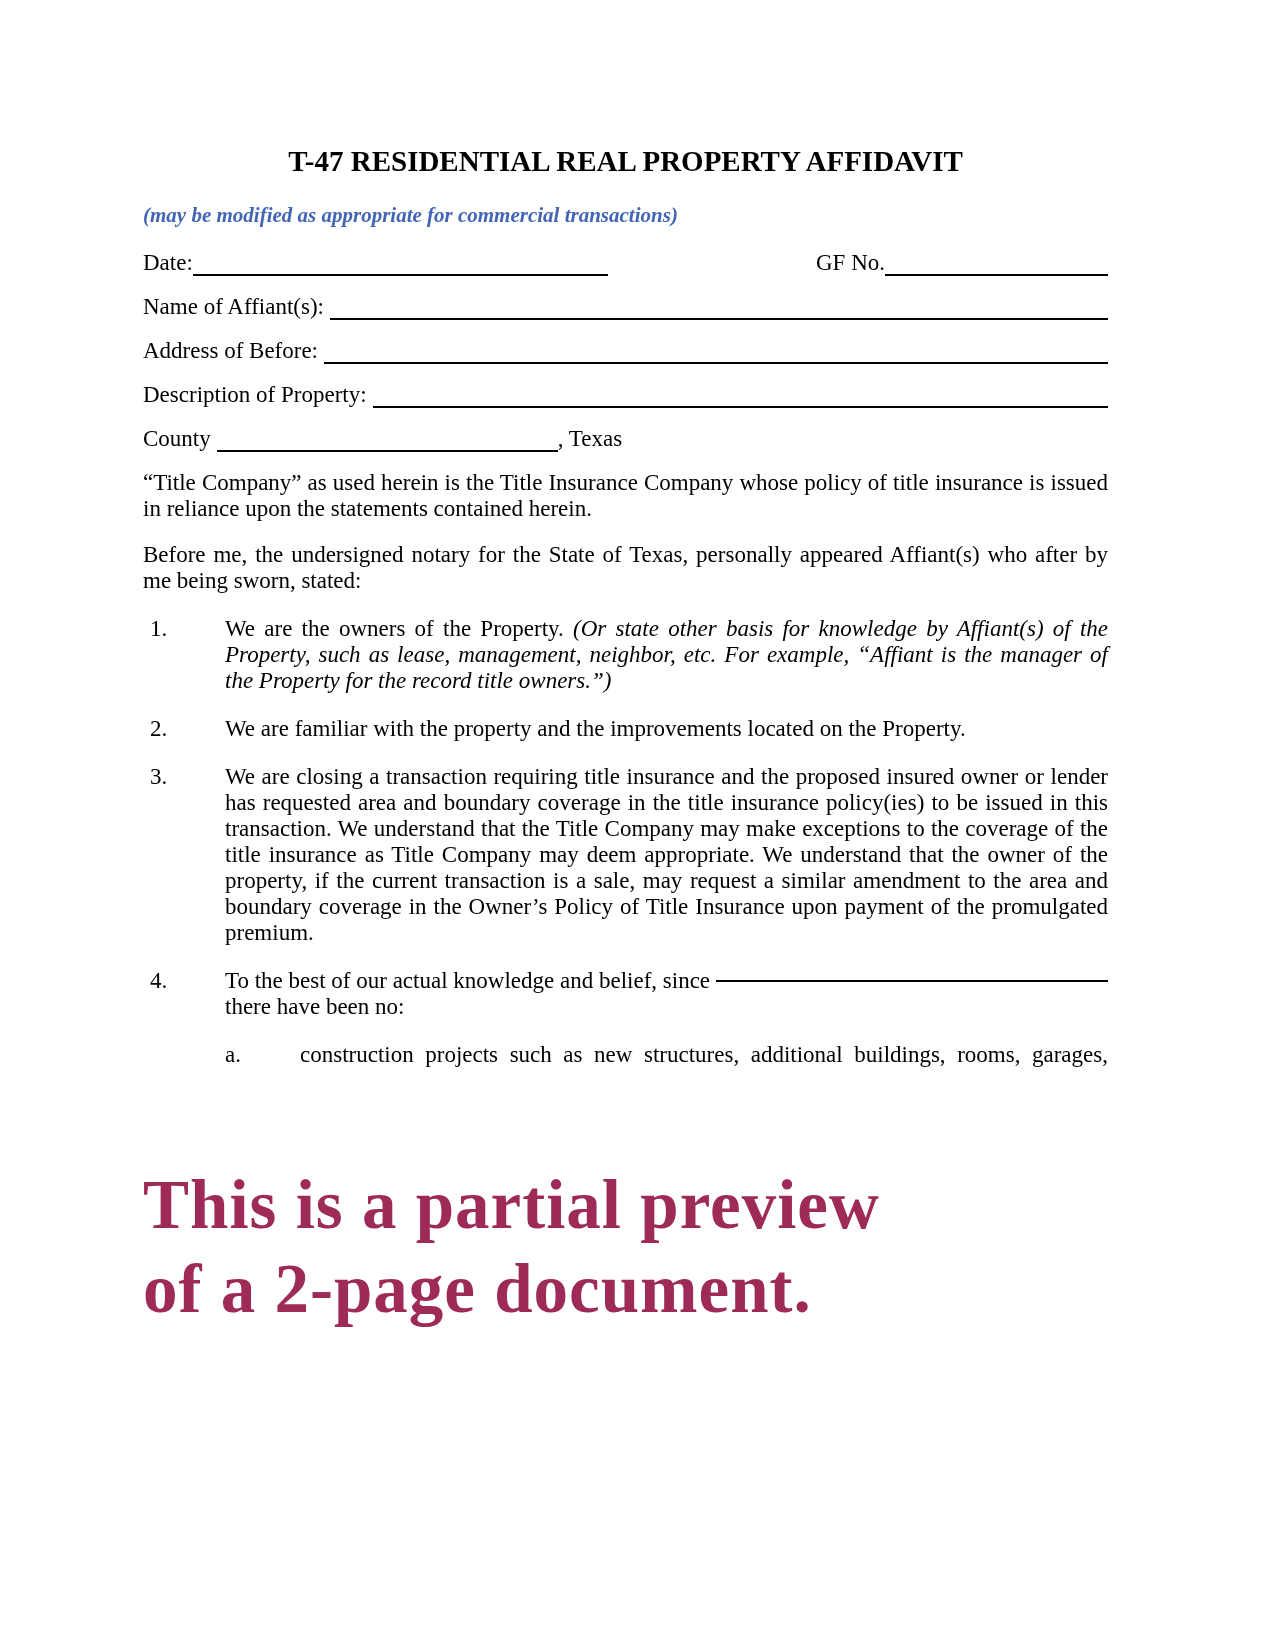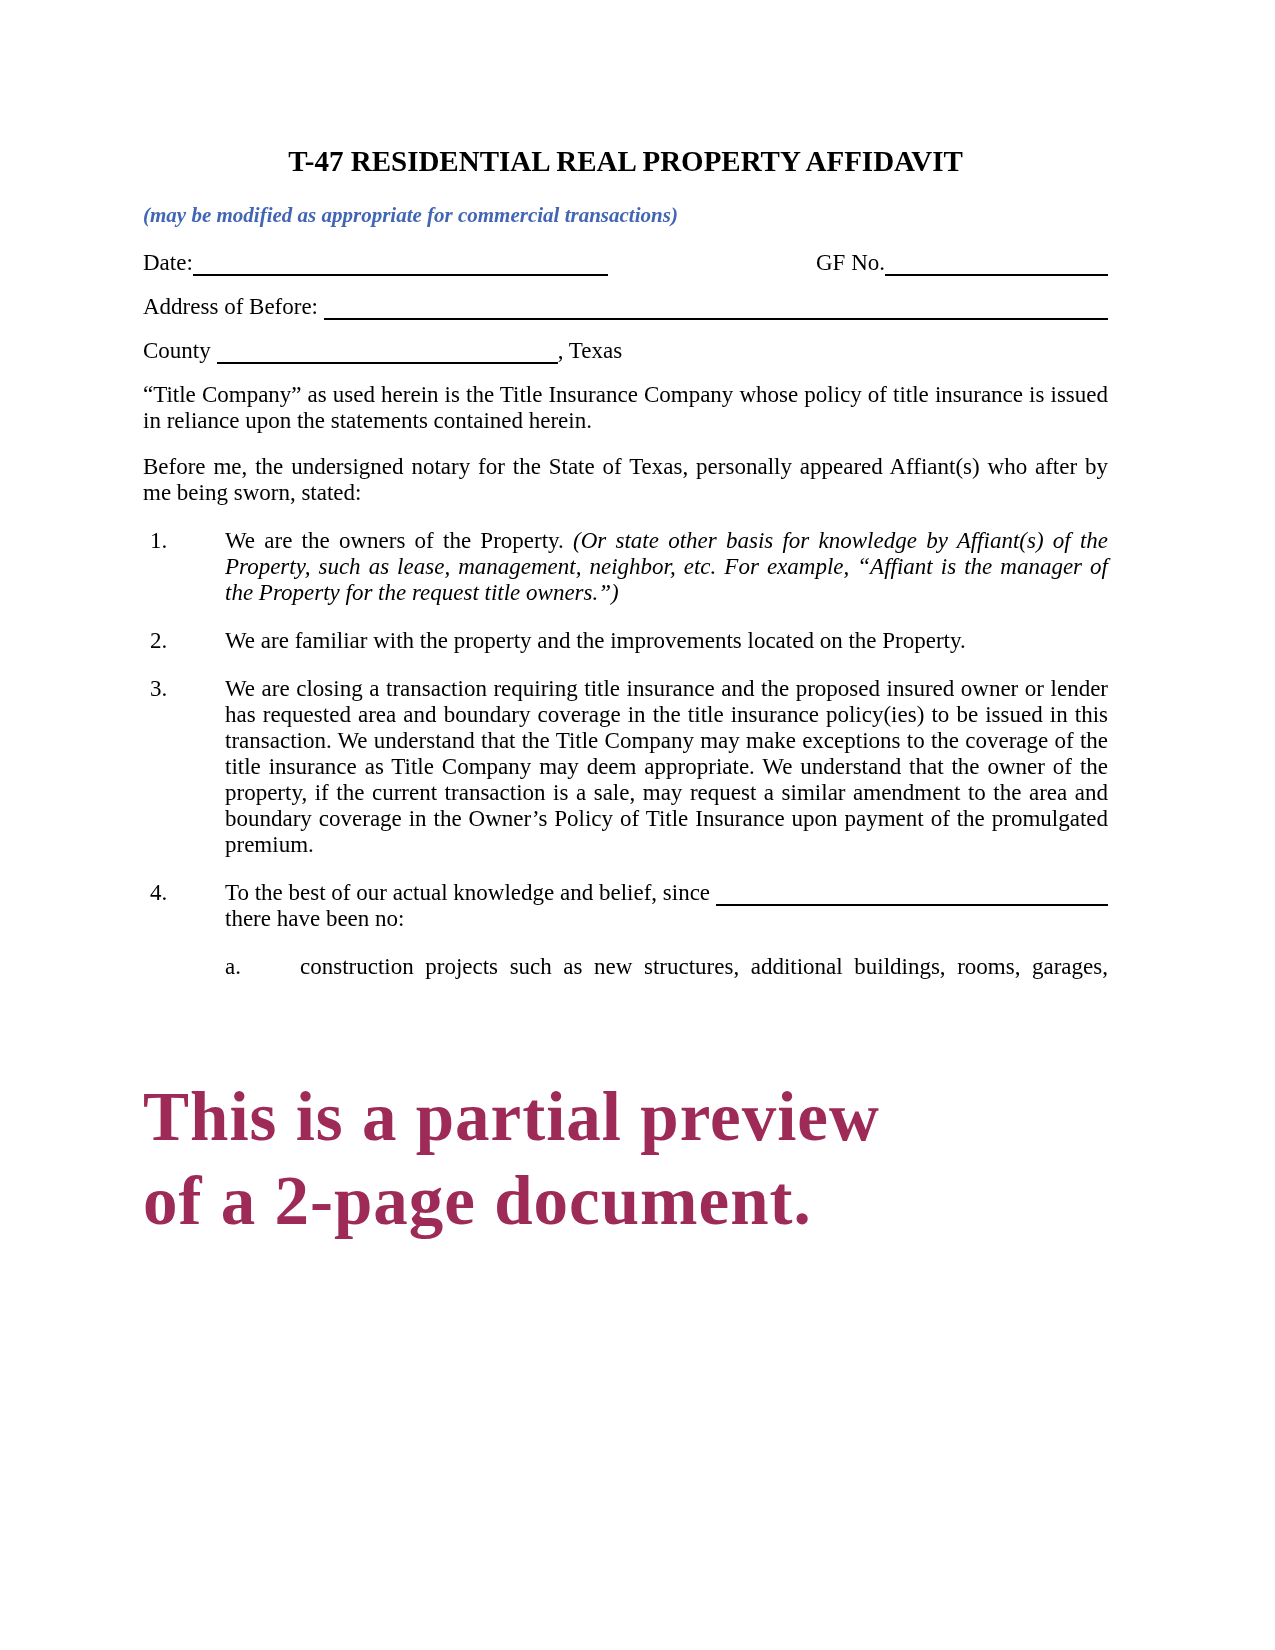--- a/index.html
+++ b/index.html
@@ -66,21 +66,21 @@
     flex:0 0 82px;
     box-sizing:border-box;
     padding-left:7px;
   }
   .item .body{
     flex:1 1 auto;
     text-align:justify;
   }
   .item .body.no-justify{text-align:left;}
   .italic{font-style:italic;}
-  .line1{display:flex;align-items:flex-end;}
+  .line1{display:flex;align-items:center;}
   .line1 .txt{white-space:nowrap;}
   .subitem{
     display:flex;
     margin:0 0 0 82px;
   }
   .subitem .num{flex:0 0 75px;}
   .subitem .body{
     flex:1 1 auto;
     text-align:justify;
     text-align-last:justify;
@@ -106,40 +106,48 @@
 
   <div class="field-row">
     <span>Date:</span>
     <span class="blank" style="width:415px;"></span>
     <span class="gf-group">
       <span>GF No.</span>
       <span class="blank" style="width:223px;"></span>
     </span>
   </div>
 
+  <div class="field-row">
+    <span>Name of Affiant(s):</span>
+    <span class="blank fill gap-s"></span>
+  </div>
 
   <div class="field-row">
     <span>Address of Before:</span>
     <span class="blank fill gap-s"></span>
   </div>
 
+  <div class="field-row">
+    <span>Description of Property:</span>
+    <span class="blank fill gap-s"></span>
+  </div>
 
   <div class="field-row">
     <span>County</span>
     <span class="blank gap-s" style="width:341px;"></span>
     <span>, Texas</span>
   </div>
 
   <div class="para">“Title Company” as used herein is the Title Insurance Company whose policy of title insurance is issued in reliance upon the statements contained herein.</div>
 
   <div class="para notary">Before me, the undersigned notary for the State of Texas, personally appeared Affiant(s) who after by me being sworn, stated:</div>
 
   <div class="item">
     <span class="num">1.</span>
-    <span class="body"><span>We are the owners of the Property. </span><span class="italic">(Or state other basis for knowledge by Affiant(s) of the Property, such as lease, management, neighbor, etc. For example, “Affiant is the manager of the Property for the request title owners.”)</span></span>
+    <span class="body"><span>We are the owners of the Property. </span><span class="italic">(Or state other basis for knowledge by Affiant(s) of the Property, such as lease, management, neighbor, etc. For example, “Affiant is the manager of the Property for the record title owners.”)</span></span>
   </div>
 
   <div class="item">
     <span class="num">2.</span>
     <span class="body no-justify">We are familiar with the property and the improvements located on the Property.</span>
   </div>
 
   <div class="item">
     <span class="num">3.</span>
     <span class="body">We are closing a transaction requiring title insurance and the proposed insured owner or lender has requested area and boundary coverage in the title insurance policy(ies) to be issued in this transaction. We understand that the Title Company may make exceptions to the coverage of the title insurance as Title Company may deem appropriate. We understand that the owner of the property, if the current transaction is a sale, may request a similar amendment to the area and boundary coverage in the Owner’s Policy of Title Insurance upon payment of the promulgated premium.</span>

